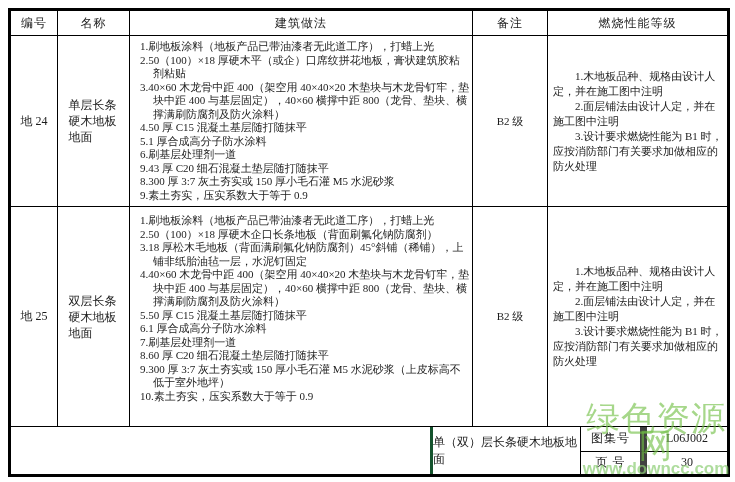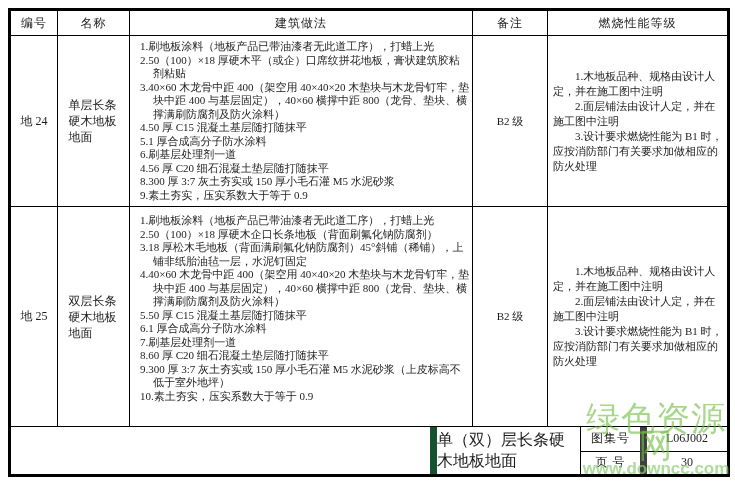--- a/index.html
+++ b/index.html
@@ -33,23 +33,23 @@
   .c-method { padding: 4px 2px 2px 10px; font-size: 11px; line-height: 13.5px; }
   .row2 .c-method { padding-top: 7px; }
   .step { padding-left: 13px; text-indent: -13px; }
   .c-grade { display:flex; align-items:center; justify-content:center; font-size:11px; }
   .c-remark { display:flex; flex-direction:column; justify-content:center; padding: 2px 4px 2px 5px; font-size: 11px; line-height: 15px; }
   .remark { text-indent: 2em; margin:0; }
   
   .foot { display: grid; grid-template-columns: 419px 150px 1fr; }
   .f-empty { box-sizing:border-box; }
   .f-title {
-    border-left: 7px solid #14532d; box-sizing:border-box;
+    border-left: 3px solid #14532d; box-sizing:border-box;
     display:flex; align-items:center; justify-content:center;
-    font-size: 16px;
+    font-size: 12px;
   }
   .f-grid {
     border-left: 1px solid #000; box-sizing:border-box;
     display: grid; grid-template-columns: 59px 1fr; grid-template-rows: 1fr 1fr;
   }
   .f-cell { box-sizing:border-box; display:flex; align-items:center; justify-content:center; font-size:12px; }
   .f-cell.vline { border-left: 7px solid #404040; }
   .f-cell.hline { border-top: 1px solid #000; }
   .f-label { letter-spacing: 1px; }
   
@@ -77,21 +77,21 @@
       <div class="td c-name">
           <span>单层长条硬木地板地面</span>
         </div>
       <div class="td c-method">
         <div class="step">1.刷地板涂料（地板产品已带油漆者无此道工序），打蜡上光</div>
         <div class="step">2.50（100）×18 厚硬木平（或企）口席纹拼花地板，膏状建筑胶粘剂粘贴</div>
         <div class="step">3.40×60 木龙骨中距 400（架空用 40×40×20 木垫块与木龙骨钉牢，垫块中距 400 与基层固定），40×60 横撑中距 800（龙骨、垫块、横撑满刷防腐剂及防火涂料）</div>
         <div class="step">4.50 厚 C15 混凝土基层随打随抹平</div>
         <div class="step">5.1 厚合成高分子防水涂料</div>
         <div class="step">6.刷基层处理剂一道</div>
-        <div class="step">4.56 厚 C20 细石混凝土垫层随打随抹平</div>
+        <div class="step">9.43 厚 C20 细石混凝土垫层随打随抹平</div>
         <div class="step">8.300 厚 3:7 灰土夯实或 150 厚小毛石灌 M5 水泥砂浆</div>
         <div class="step">9.素土夯实，压实系数大于等于 0.9</div>
       </div>
       <div class="td c-grade">B2 级</div>
       <div class="td c-remark">
         <p class="remark">1.木地板品种、规格由设计人定，并在施工图中注明</p>
         <p class="remark">2.面层铺法由设计人定，并在施工图中注明</p>
         <p class="remark">3.设计要求燃烧性能为 B1 时，应按消防部门有关要求加做相应的防火处理</p>
       </div>
     </div>

